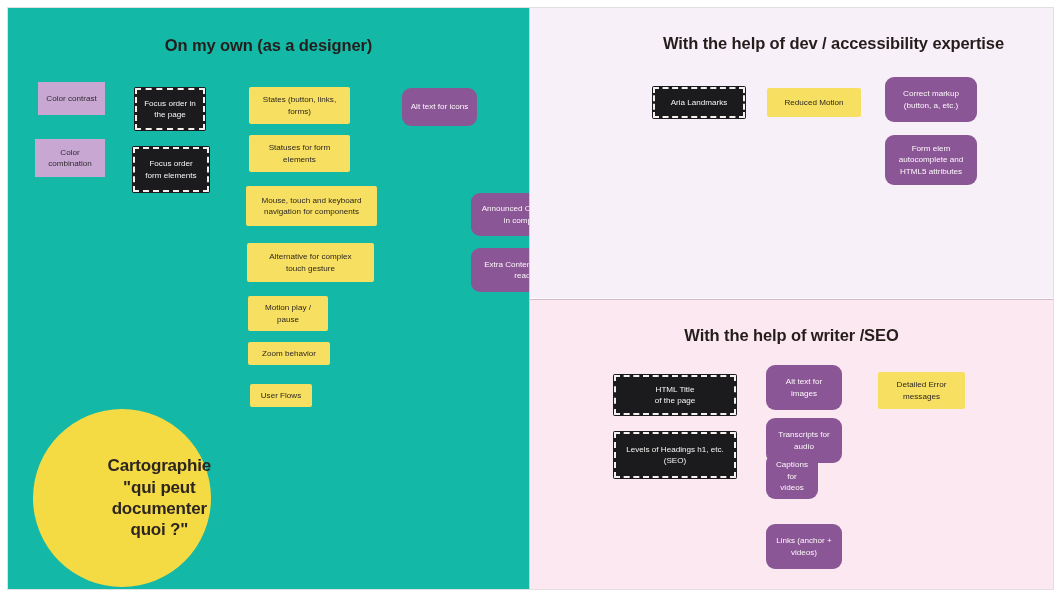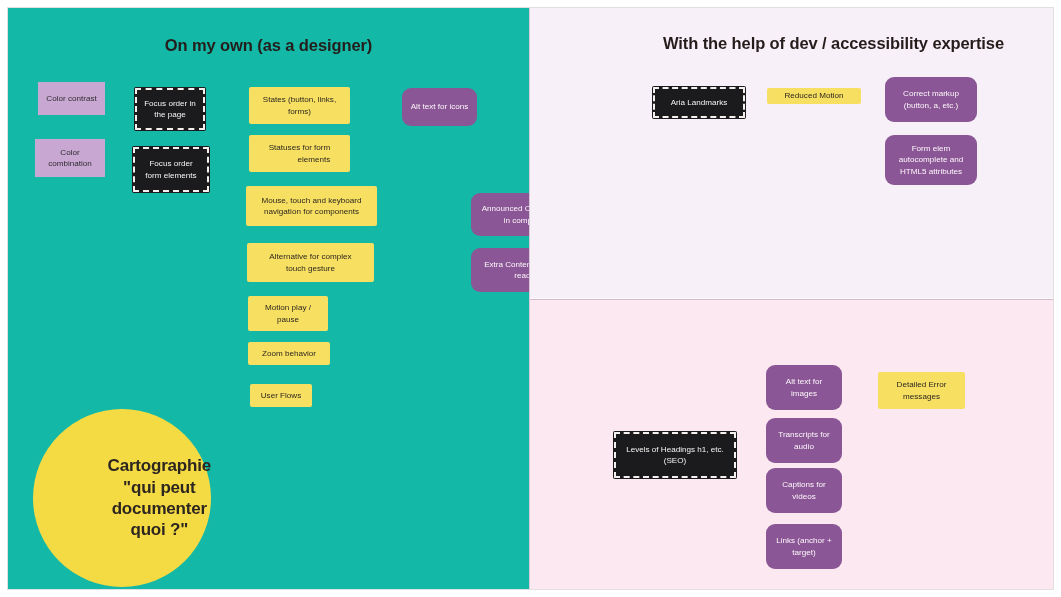--- a/index.html
+++ b/index.html
@@ -154,21 +154,21 @@
 
     <div class="card black" style="left:124px;top:138px;width:78px;height:47px;">
       <span>Focus order
 form elements</span></div>
 
 
     <div class="card stamp" style="left:241px;top:79px;width:101px;height:37px;">
       <span>States (button, links,
 forms)</span></div>
 
-    <div class="card stamp" style="left:241px;top:127px;width:101px;height:37px;text-align:right;">
+    <div class="card stamp" style="left:241px;top:127px;width:101px;height:37px;">
       <span>Statuses for form
 elements</span></div>
 
     <div class="card stamp" style="left:238px;top:178px;width:131px;height:40px;">
       <span>Mouse, touch and keyboard
 navigation for components</span></div>
 
     <div class="card stamp" style="left:239px;top:235px;width:127px;height:39px;">
       <span>Alternative for complex
 touch gesture</span></div>
@@ -201,55 +201,59 @@
 quoi ?"</div>
     </div>
   </section>
 
   <section class="panel" id="panel-dev">
     <div class="panel-title">With the help of dev / accessibility expertise</div>
 
     <div class="card black" style="left:122px;top:78px;width:94px;height:33px;">
       <span>Aria Landmarks</span></div>
 
-    <div class="card stamp" style="left:237px;top:80px;width:94px;height:16px;">
+    <div class="card stamp" style="left:237px;top:80px;width:94px;height:29px;">
       <span>Reduced Motion</span></div>
 
     <div class="card purple" style="left:355px;top:69px;width:92px;height:45px;">
       <span>Correct markup
 (button, a, etc.)</span></div>
 
     <div class="card purple" style="left:355px;top:127px;width:92px;height:50px;">
       <span>Form elem
 autocomplete and
 HTML5 attributes</span></div>
   </section>
 
   <section class="panel" id="panel-writer">
-
+    <div class="panel-title">With the help of writer /SEO</div>
+
+    <div class="card black" style="left:83px;top:74px;width:124px;height:42px;">
+      <span>HTML Title
+of the page</span></div>
 
     <div class="card black" style="left:83px;top:131px;width:124px;height:48px;">
       <span>Levels of Headings h1, etc.
 (SEO)</span></div>
 
     <div class="card purple" style="left:236px;top:65px;width:76px;height:45px;">
       <span>Alt text for
 images</span></div>
 
     <div class="card purple" style="left:236px;top:118px;width:76px;height:45px;">
       <span>Transcripts for
 audio</span></div>
 
-    <div class="card purple" style="left:236px;top:168px;width:76px;height:45px;">
+    <div class="card purple" style="left:236px;top:154px;width:52px;height:45px;">
       <span>Captions for
 videos</span></div>
 
     <div class="card purple" style="left:236px;top:224px;width:76px;height:45px;">
       <span>Links (anchor +
-target)</span></div>
+videos)</span></div>
 
     <div class="card stamp" style="left:348px;top:72px;width:87px;height:37px;">
       <span>Detailed Error
 messages</span></div>
   </section>
 
   <div class="vdivider"></div>
   <div class="hdivider"></div>
 </div>
 

